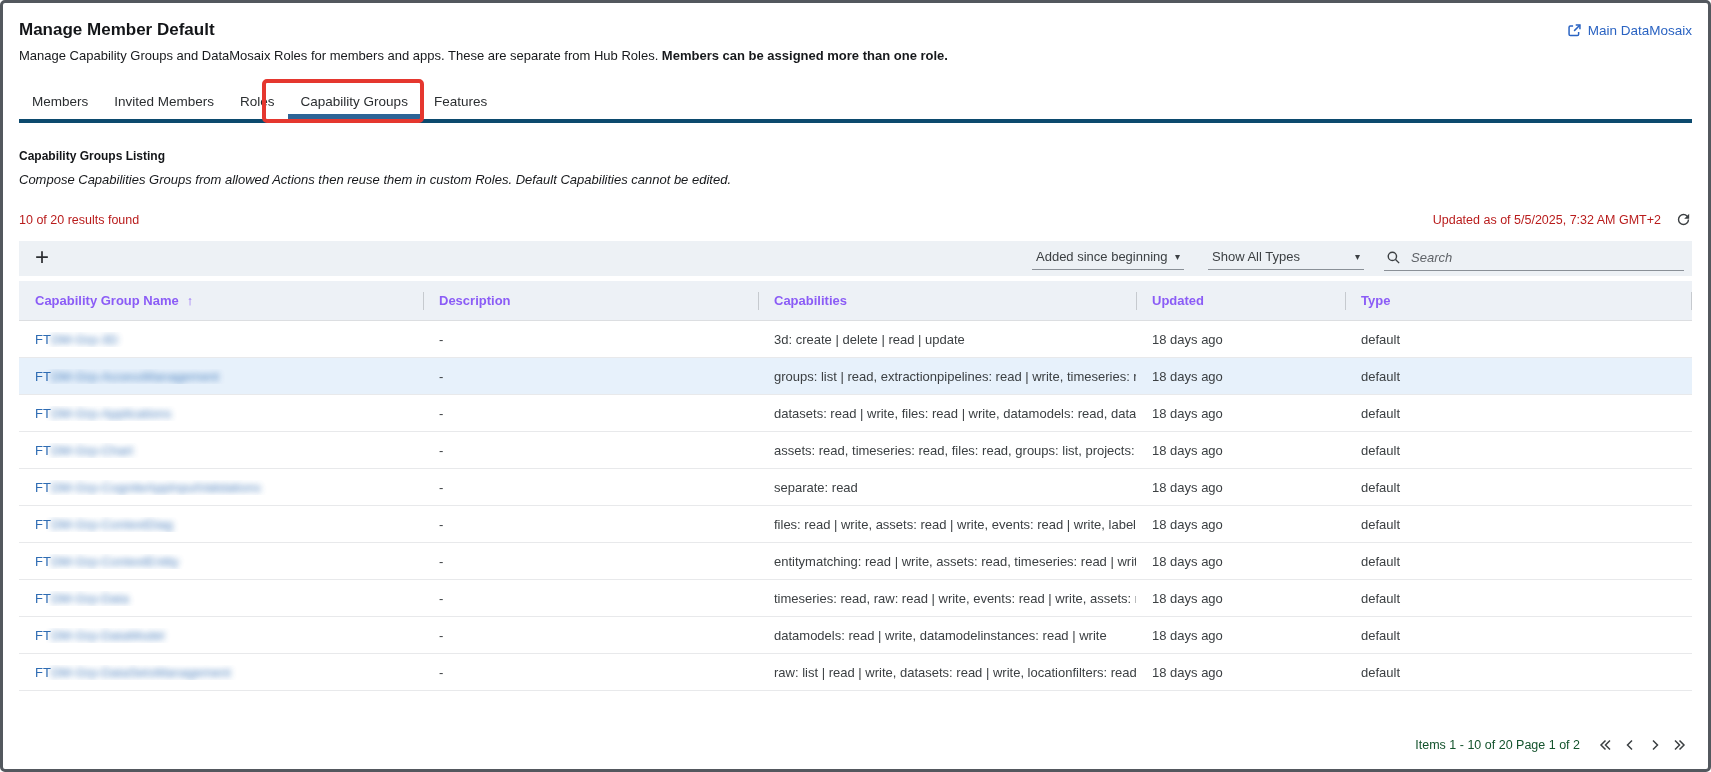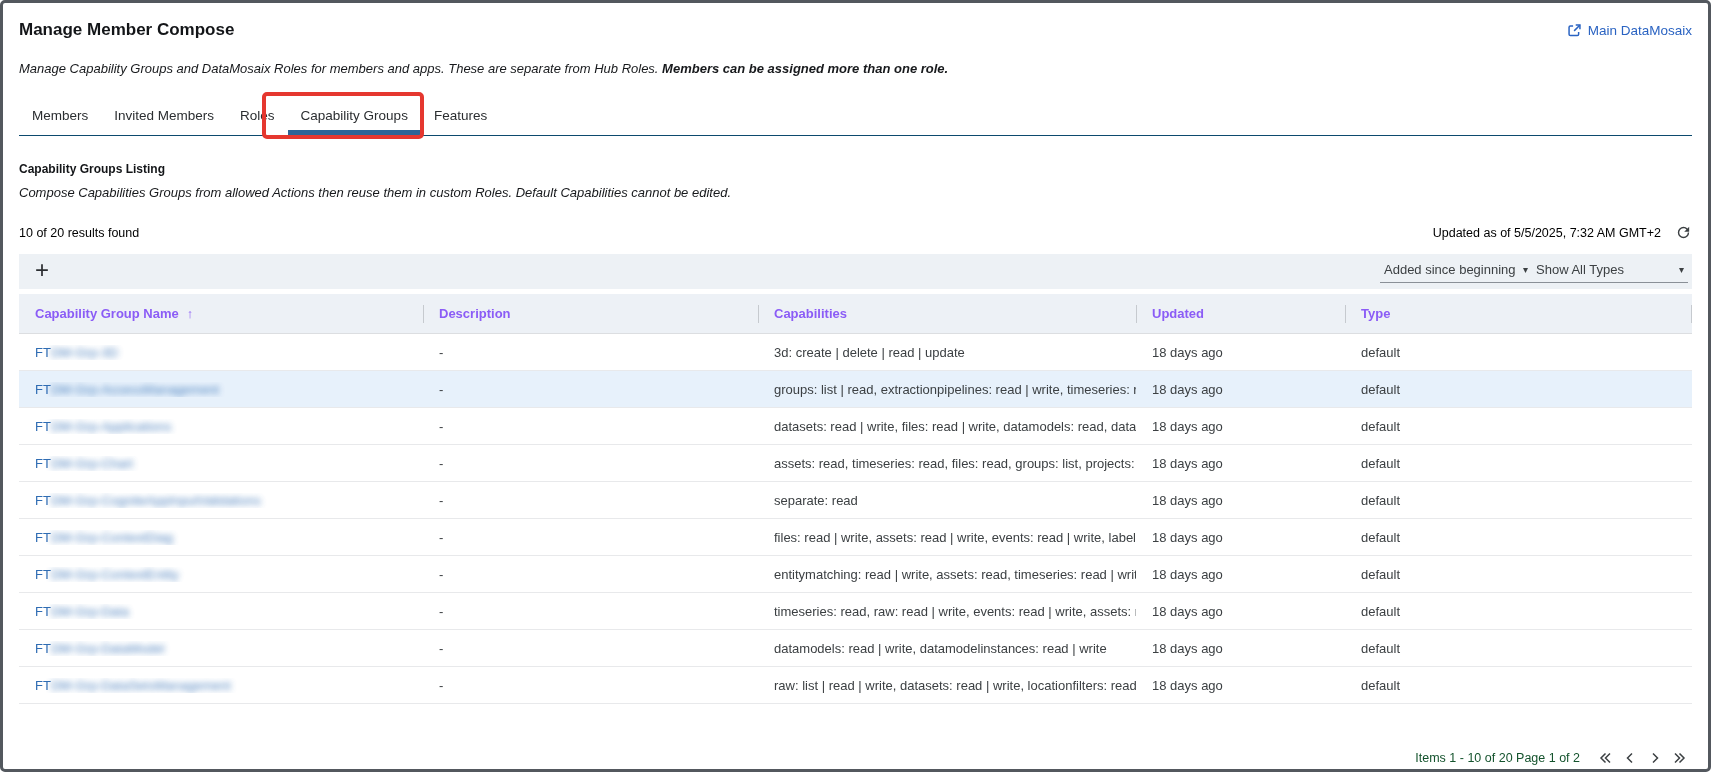--- a/index.html
+++ b/index.html
@@ -9,45 +9,45 @@
   .window {
     width:1711px; height:772px;
     border:3px solid #53585e; border-radius:5px;
     background:#fff; overflow:hidden; position:relative;
   }
   .page { padding:0 16px; }
 
   
   .page-top { display:flex; justify-content:space-between; align-items:flex-start; margin-top:17px; }
   .page-title { margin:0; font-size:17px; font-weight:bold; color:#131518; }
-  .page-subtitle { margin:21px 0 0; font-size:13px; font-style:italic; color:#17191c; }
+  .page-subtitle { margin:8px 0 0; font-size:13px; color:#17191c; }
   .page-subtitle b { font-weight:bold; }
   .external-link { display:flex; align-items:center; gap:6px; color:#2a63c2; font-size:13.5px; text-decoration:none; cursor:pointer; margin-top:3px; white-space:nowrap; }
 
   
-  .tabs { display:flex; margin-top:20px; height:40px; border-bottom:1px solid #0c4a6e; align-items:stretch; }
+  .tabs { display:flex; margin-top:20px; height:40px; border-bottom:4px solid #0c4a6e; align-items:stretch; }
   .tab { display:flex; align-items:center; padding:0 13px; font-size:13.5px; color:#2b2e31; cursor:pointer; position:relative; white-space:nowrap; }
   .tab.active { box-shadow: inset 0 -5px 0 #2d6496; }
   .tab.annotated::after {
     content:""; position:absolute; left:-26px; right:-3px; top:-4px; bottom:-4px;
     border:4px solid #e5372f; border-radius:5px; pointer-events:none; z-index:5;
   }
 
   
   .section-title { margin:26px 0 0; font-size:12px; font-weight:bold; color:#131518; }
   .section-sub { margin:9px 0 0; font-size:13px; font-style:italic; color:#17191c; }
 
-  .results-row { display:flex; justify-content:space-between; align-items:center; margin-top:24px; font-size:12.5px; color:#000000; }
+  .results-row { display:flex; justify-content:space-between; align-items:center; margin-top:24px; font-size:12.5px; color:#b91c1c; }
   .updated-wrap { display:flex; align-items:center; gap:14px; }
   .icon-btn { background:none; border:none; padding:0; cursor:pointer; display:flex; align-items:center; color:#3c4043; }
 
   
   .toolbar { margin-top:13px; background:#edf1f5; height:35px; display:flex; align-items:center; padding:0 8px 0 12px; }
   .add-btn { background:none; border:none; font-size:24px; font-weight:200; line-height:1; color:#2b2e31; cursor:pointer; padding:0 4px 3px 4px; }
-  .toolbar-right { margin-left:auto; display:flex; align-items:center; }
+  .toolbar-right { margin-left:auto; display:flex; align-items:center; gap:24px; }
   .select { display:flex; align-items:center; justify-content:space-between; border-bottom:1px solid #8a9097; font-size:13px; color:#3c4043; padding:2px 4px 5px 4px; cursor:pointer; }
   .select.added { width:152px; }
   .select.type  { width:156px; margin-right:-4px; }
   .caret { font-size:10px; color:#3c4043; margin-left:6px; }
   .search-box { display:flex; align-items:center; gap:8px; border-bottom:1px solid #8a9097; width:300px; padding:2px 2px 4px 2px; }
   .search-box input { border:none; outline:none; background:transparent; font-style:italic; font-size:13px; color:#3c4043; width:100%; font-family:inherit; }
   .search-box input::placeholder { color:#5f6368; font-style:italic; opacity:1; }
 
   
   .table { margin-top:5px; }
@@ -71,21 +71,21 @@
   svg { display:block; }
 </style>
 </head>
 <body>
 
 <div class="window">
   <div class="page">
 
     <div class="page-top">
       <div>
-        <h1 class="page-title">Manage Member Compose</h1>
+        <h1 class="page-title">Manage Member Default</h1>
         <p class="page-subtitle"><span>Manage Capability Groups and DataMosaix Roles for members and apps. These are separate from Hub Roles. </span><b>Members can be assigned more than one role.</b></p>
       </div>
       <a class="external-link">
         <span>
           <svg width="15" height="15" viewBox="0 0 16 16" fill="none" stroke="#2a63c2" stroke-width="1.6">
             <path d="M6.5 3.2H3.6c-.8 0-1.4.6-1.4 1.4v7.4c0 .8.6 1.4 1.4 1.4H11c.8 0 1.4-.6 1.4-1.4V9.5"></path>
             <path d="M9.3 2.2h4.5v4.5"></path>
             <path d="M13.6 2.4 7.6 8.4"></path>
           </svg>
         </span>
@@ -122,20 +122,29 @@
       <button class="add-btn">+</button>
       <div class="toolbar-right">
         <div class="select added">
           <span>Added since beginning</span>
           <span class="caret">▾</span>
         </div>
         <div class="select type">
           <span>Show All Types</span>
           <span class="caret">▾</span>
         </div>
+        <div class="search-box">
+          <span>
+            <svg width="15" height="15" viewBox="0 0 16 16" fill="none" stroke="#3c4043" stroke-width="1.5">
+              <circle cx="6.8" cy="6.8" r="4.4"></circle>
+              <path d="M10.2 10.2 14 14"></path>
+            </svg>
+          </span>
+          <input type="text" placeholder="Search" style="">
+        </div>
       </div>
     </div>
 
     <div class="table">
       <div class="thead">
         <div class="cell">
           <span>Capability Group Name</span>
           <span class="sort-arrow">↑</span>
         </div>
         <div class="cell">Description</div>

